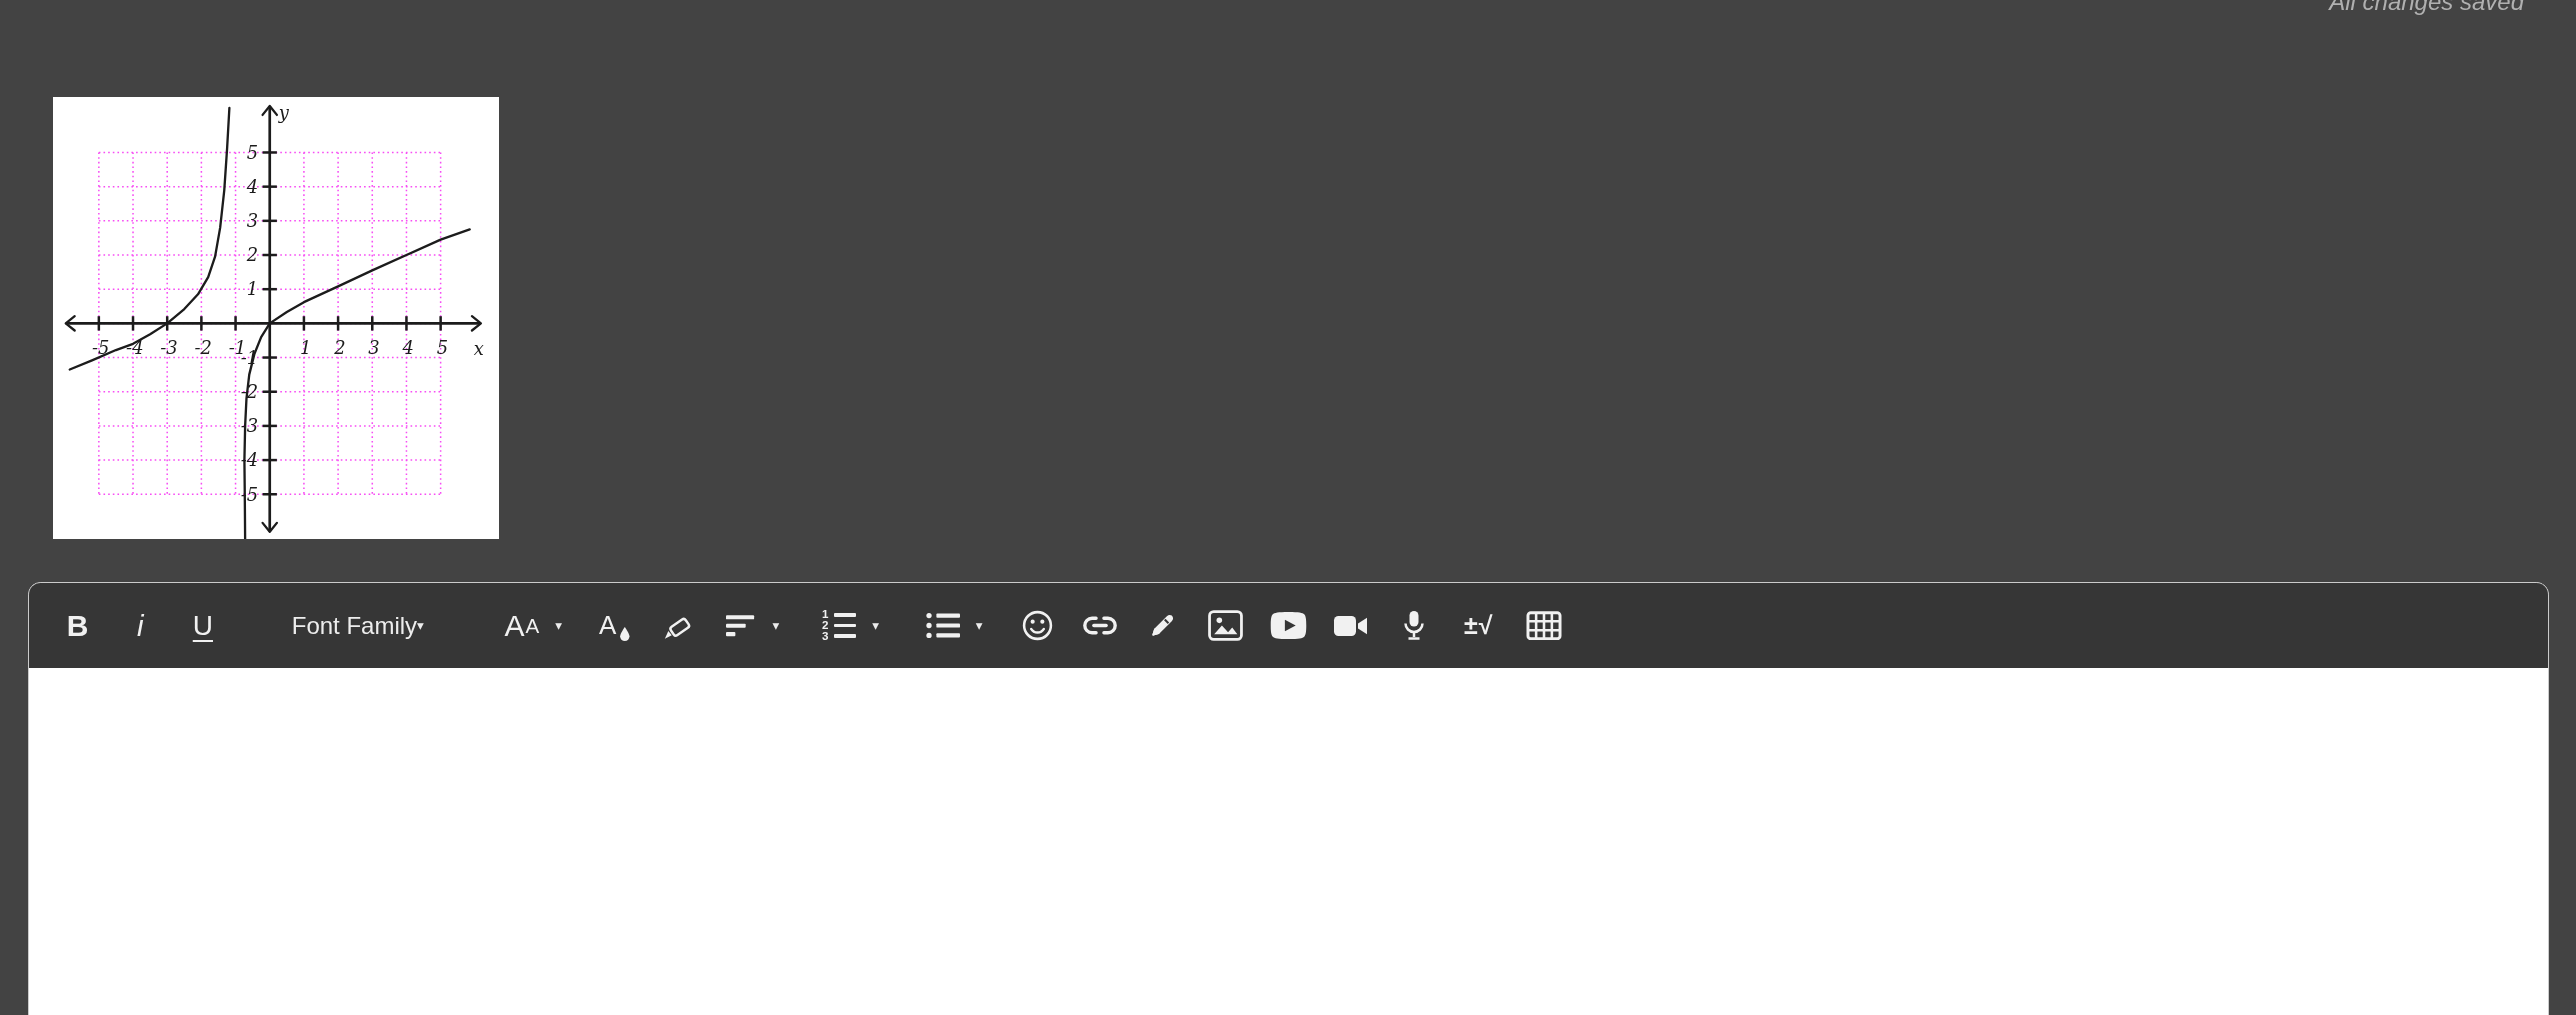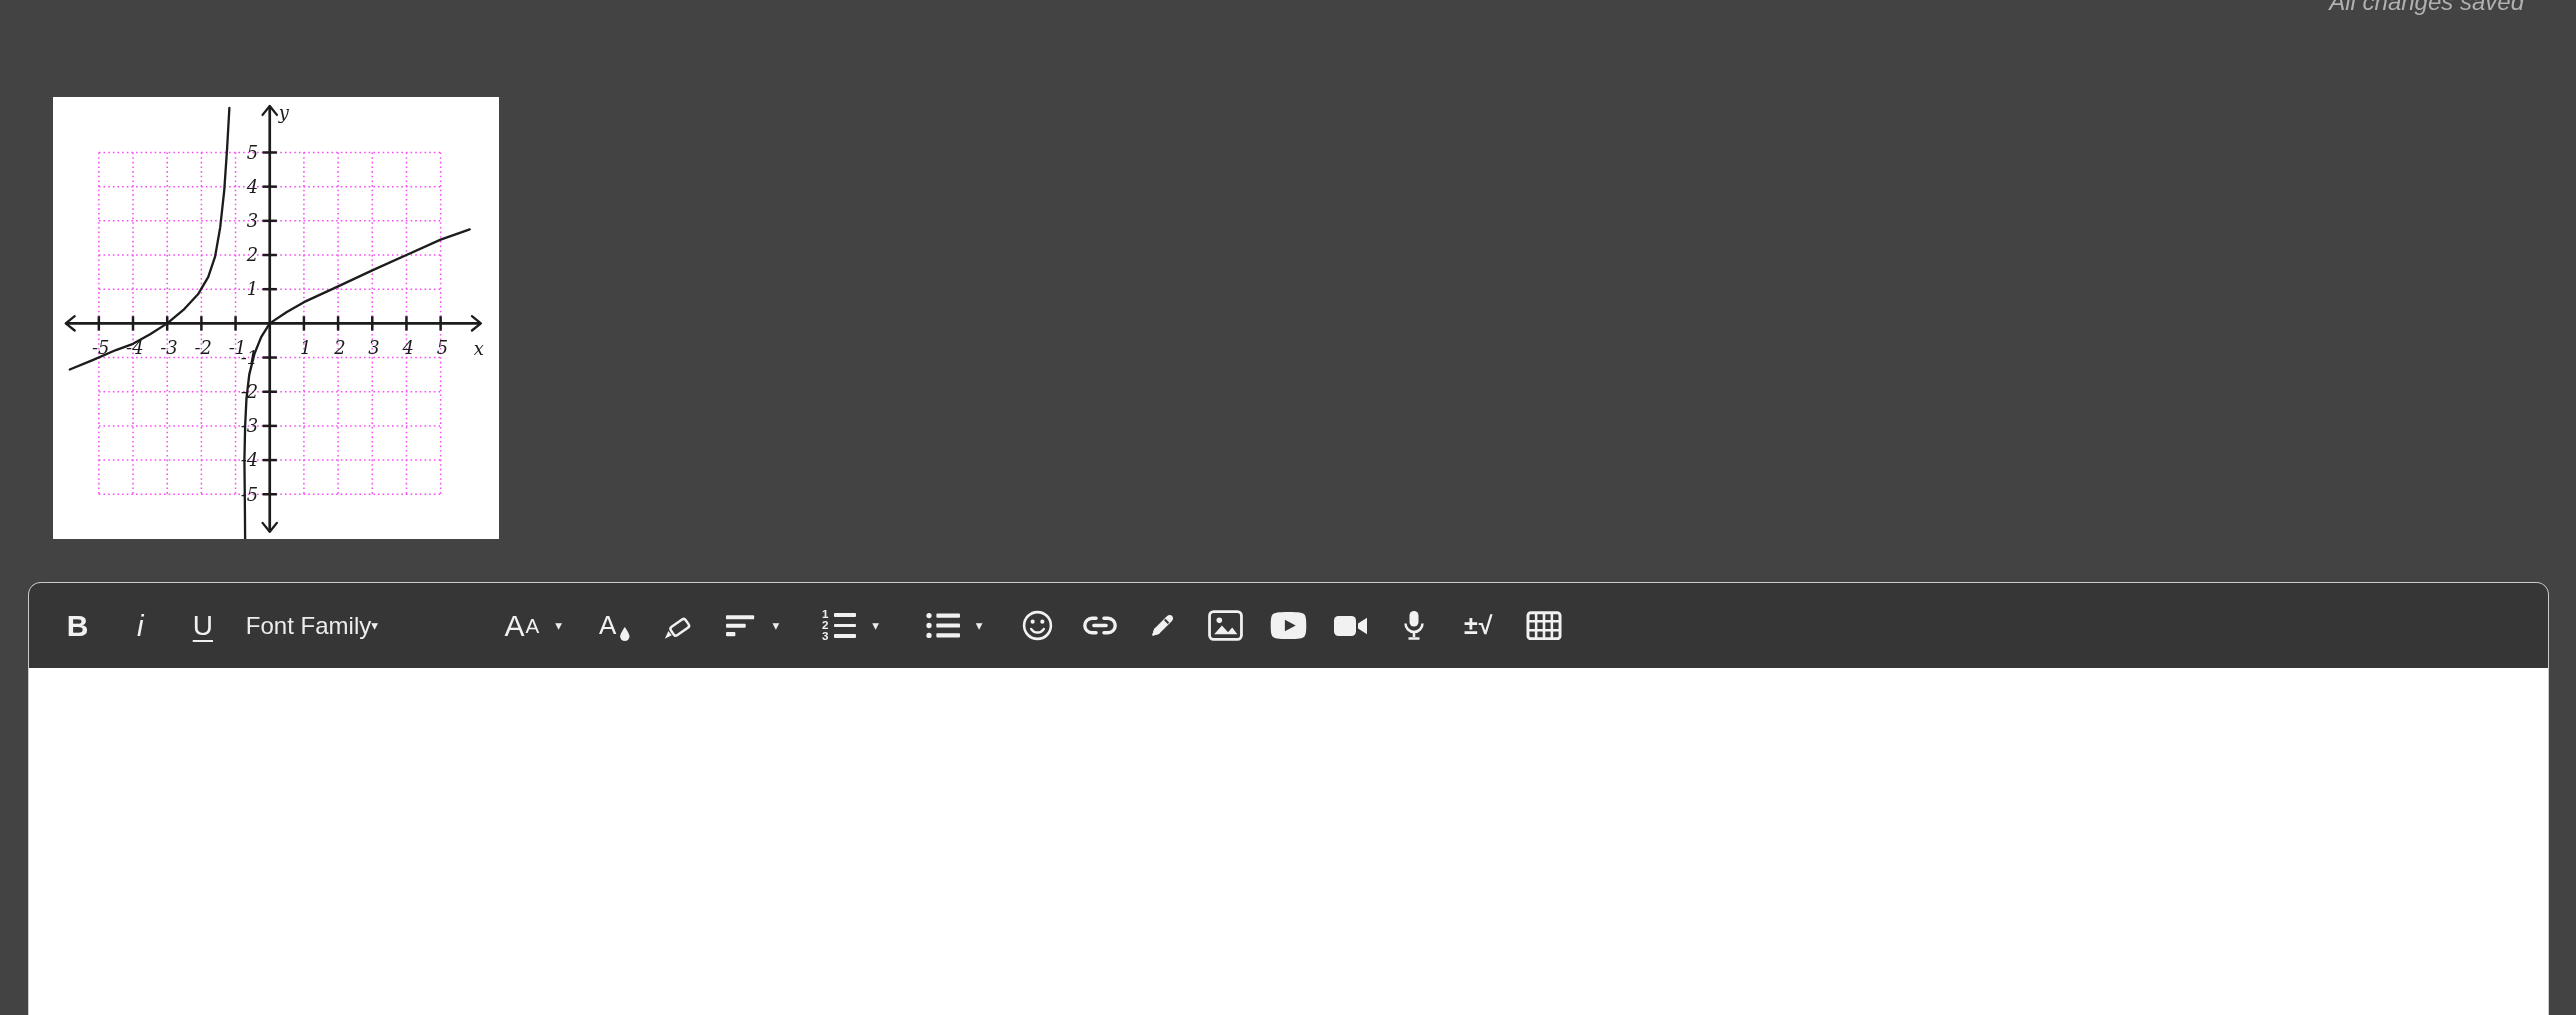--- a/index.html
+++ b/index.html
@@ -52,21 +52,21 @@
     padding: 0 18px 0 27px; gap: 19.7px;
   }
   .tb {
     display: inline-flex; align-items: center; justify-content: center;
     height: 63px; flex: 0 0 auto;
     background: none; border: 0; padding: 0;
     color: #f1f1f1; cursor: pointer;
     font-family: "Liberation Sans", sans-serif;
   }
   .w48 { width: 43px; }
-  .ff  { width: 231px; justify-content: flex-start; padding: 0 5.4px 0 1.8px; }
+  .ff  { width: 231px; justify-content: center; padding: 0 5.4px 0 1.8px; }
   .grp { gap: 16px; }
   .lbl-b { font-weight: 700; font-size: 30px; }
   .lbl-i { font-style: italic; font-size: 29.5px; }
   .lbl-u { font-size: 28px; text-decoration: underline; text-underline-offset: 5.4px; }
   .ff-label { font-size: 24px; color: #ededed; font-weight: 400; }
   .caret { font-size: 13.4px; line-height: 1; color: #ededed; }
   .fsL { font-size: 30px; font-weight: 500; }
   .fsS { font-size: 20.6px; font-weight: 500; margin-left: 0.9px; }
   .fs-wrap { display: inline-flex; align-items: center; }
   .fc { position: relative; font-size: 26px; font-weight: 500; padding-right: 10.7px; }

